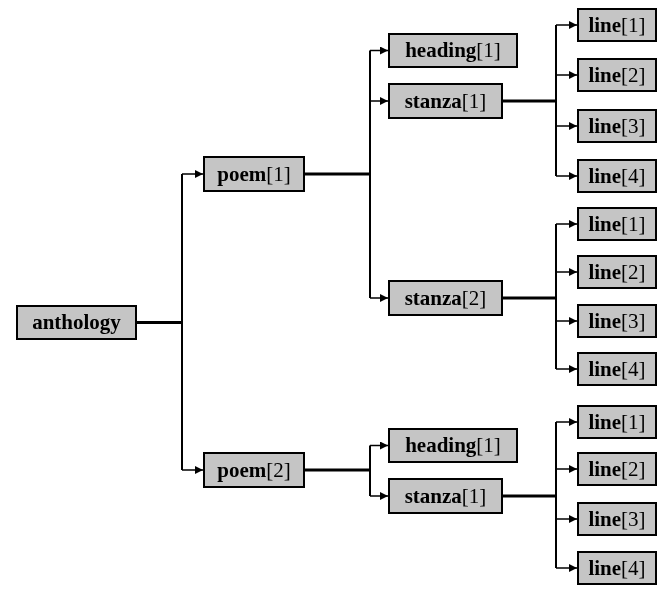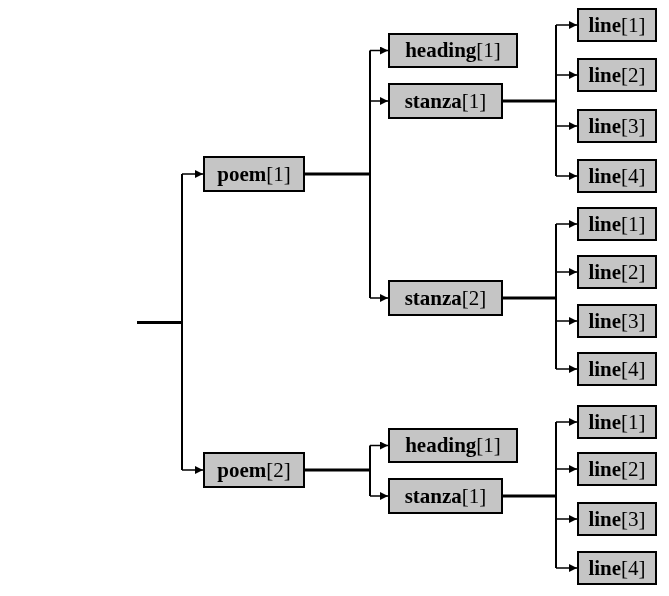--- a/index.html
+++ b/index.html
@@ -90,20 +90,24 @@
 
     <path class="stub" d="M370,445.5 H388" marker-end="url(#arrow)"></path>
     <path class="stub" d="M370,496 H388" marker-end="url(#arrow)"></path>
 
     <path class="stub" d="M556,422 H577" marker-end="url(#arrow)"></path>
     <path class="stub" d="M556,469 H577" marker-end="url(#arrow)"></path>
     <path class="stub" d="M556,519 H577" marker-end="url(#arrow)"></path>
     <path class="stub" d="M556,568 H577" marker-end="url(#arrow)"></path>
   </svg>
 
+  <div class="node" style="left:16px;top:305px;width:121px;height:35px">
+    <span class="nm">anthology</span>
+      <span class="ix"></span>
+  </div>
 
   <div class="node" style="left:203px;top:156px;width:102px;height:36px">
     <span class="nm">poem</span>
       <span class="ix">[1]</span>
   </div>
   <div class="node" style="left:203px;top:452px;width:102px;height:36px">
     <span class="nm">poem</span>
       <span class="ix">[2]</span>
   </div>
 

